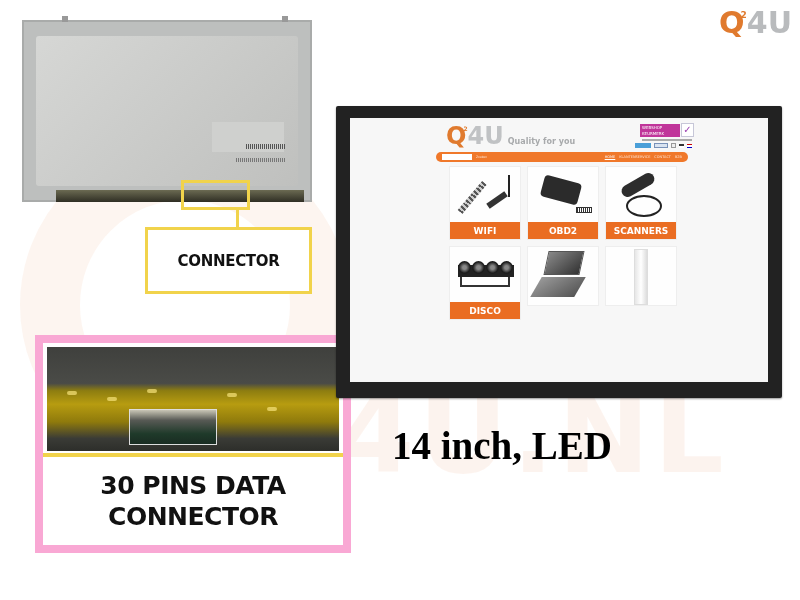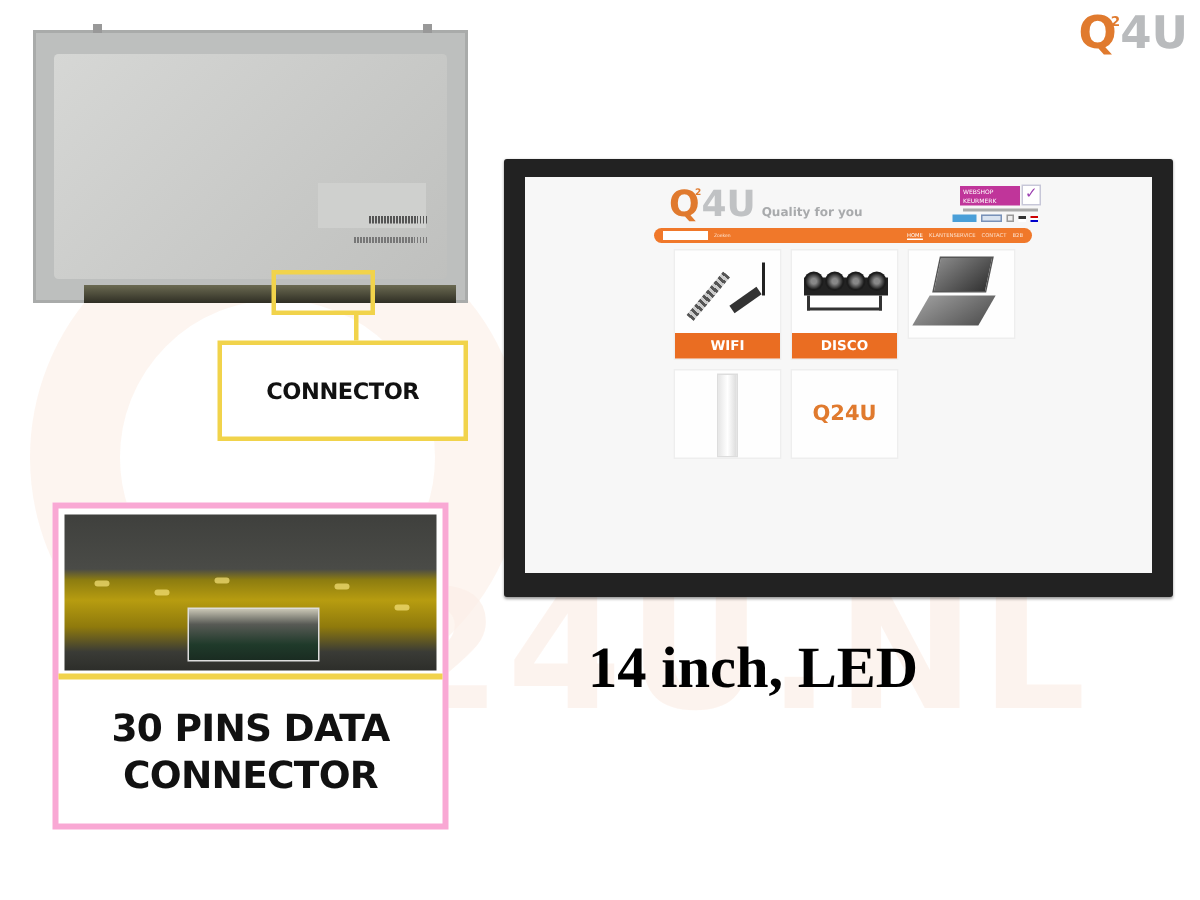--- a/index.html
+++ b/index.html
@@ -26,21 +26,21 @@
     .panel-strip { position: absolute; left: 32px; top: 168px; width: 248px; height: 12px; background: linear-gradient(180deg, #6b6a52 0%, #2f2e24 100%); }
     .panel-tab-l { position: absolute; left: 38px; top: -6px; width: 6px; height: 6px; background: #999; }
     .panel-tab-r { position: absolute; right: 22px; top: -6px; width: 6px; height: 6px; background: #999; }
 
     .conn-highlight { position: absolute; left: 181px; top: 180px; width: 69px; height: 30px; border: 3px solid #f1d34b; }
     .conn-line { position: absolute; left: 236px; top: 210px; width: 3px; height: 18px; background: #f1d34b; }
     .conn-box { position: absolute; left: 145px; top: 227px; width: 167px; height: 67px; border: 3px solid #f1d34b; background: #ffffff; display: flex; align-items: center; justify-content: center; }
     .conn-box span { font-family: "DejaVu Sans", sans-serif; font-weight: bold; font-size: 15px; color: #111; letter-spacing: -0.3px; }
 
     
-    .closeup { position: absolute; left: 35px; top: 335px; width: 264px; height: 218px; border: 4px solid #f9a8d4; background: #ffffff; }
+    .closeup { position: absolute; left: 35px; top: 335px; width: 316px; height: 218px; border: 8px solid #f9a8d4; background: #ffffff; }
     .closeup-photo { position: absolute; left: 4px; top: 4px; right: 4px; height: 104px; background: linear-gradient(180deg, #3f403d 0%, #4a4b47 35%, #8d7d10 42%, #b79c10 55%, #8f7a0c 72%, #3a3b36 88%, #2d2e2a 100%); overflow: hidden; }
     .closeup-photo .spark { position: absolute; width: 10px; height: 4px; background: #f6e27a; opacity: .7; border-radius: 2px; }
     .closeup-photo .socket { position: absolute; left: 82px; top: 62px; width: 88px; height: 36px; background: linear-gradient(180deg, #c9c6b5 0%, #585a55 30%, #1f3a2a 70%, #1a2c22 100%); border: 1px solid #ddd; }
     .closeup-sep { position: absolute; left: 0; right: 0; top: 110px; height: 4px; background: #f1d34b; }
     .closeup-caption { position: absolute; left: 0; right: 0; top: 114px; bottom: 0; display: flex; flex-direction: column; align-items: center; justify-content: center; }
     .closeup-caption span { font-family: "DejaVu Sans", sans-serif; font-weight: bold; font-size: 25px; line-height: 1.25; color: #111; letter-spacing: -0.5px; }
 
     
     .monitor { position: absolute; left: 336px; top: 106px; width: 446px; height: 292px; background: #222222; border-radius: 2px; box-shadow: 0 1px 2px rgba(0,0,0,.4); }
     .screen { position: absolute; left: 14px; top: 12px; width: 418px; height: 264px; background: #f7f7f7; overflow: hidden; }
@@ -180,40 +180,51 @@
       <div class="tile">
         <div class="tile-img">
           <div class="prod wifi-ant"></div>
           <div class="prod wifi-stick"></div>
           <div class="prod wifi-rod"></div>
         </div>
         <div class="tile-label">WIFI</div>
       </div>
       <div class="tile">
         <div class="tile-img">
+          <div class="prod obd-body"></div>
+          <div class="prod obd-plug"></div>
+        </div>
+        <div class="tile-label">OBD2</div>
+      </div>
+      <div class="tile">
+        <div class="tile-img">
+          <div class="prod scan-gun"></div>
+          <div class="prod scan-cord"></div>
+        </div>
+        <div class="tile-label">SCANNERS</div>
+      </div>
+      <div class="tile">
+        <div class="tile-img">
           <div class="prod disco-bar"></div>
           <div class="prod disco-led" style="left:8px;"></div>
           <div class="prod disco-led" style="left:22px;"></div>
           <div class="prod disco-led" style="left:36px;"></div>
           <div class="prod disco-led" style="left:50px;"></div>
           <div class="prod disco-foot"></div>
         </div>
         <div class="tile-label">DISCO</div>
       </div>
       <div class="tile last">
         <div class="tile-img">
           <div class="prod laptop-screen"></div>
           <div class="prod laptop-base"></div>
         </div>
       </div>
       <div class="tile last">
         <div class="tile-img">
           <div class="prod door-sensor"></div>
         </div>
       </div>
-      <div class="tile last">
-        <div class="tile-brand">Q24U</div>
-      </div>
     </div>
   </div>
 </div>
 
 <div class="headline">14 inch, LED</div>
 
 </body></html>

